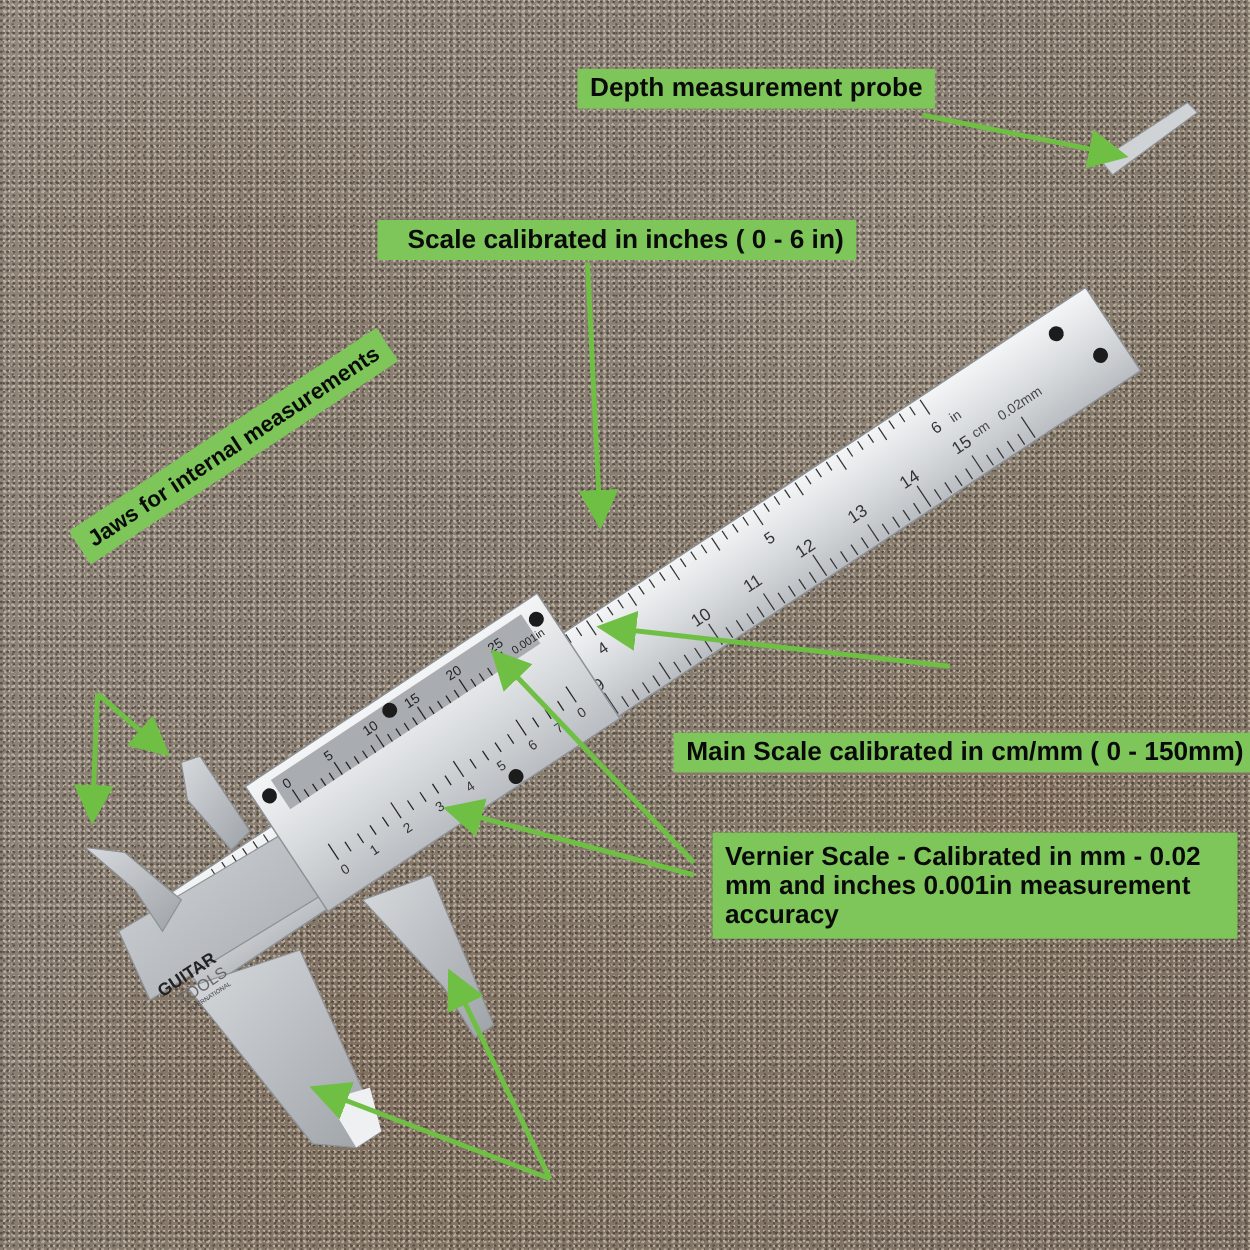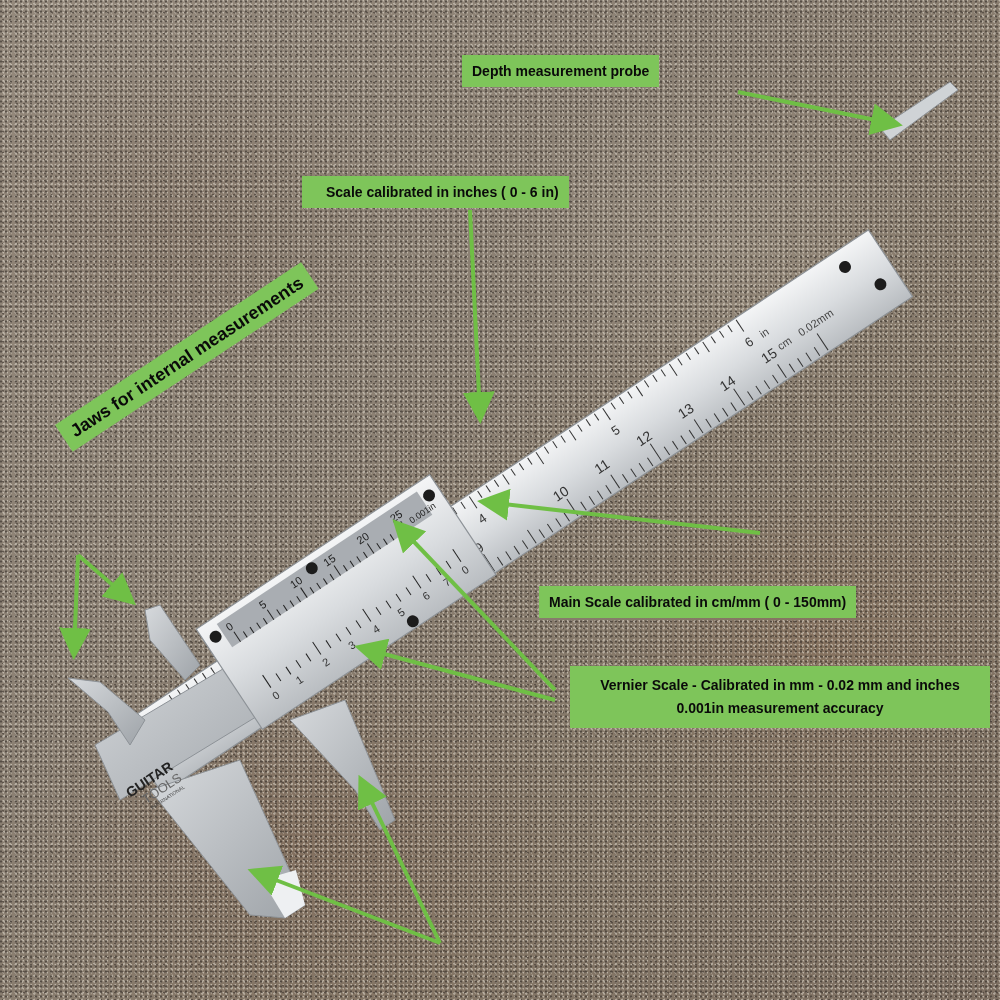--- a/index.html
+++ b/index.html
@@ -26,26 +26,26 @@
       radial-gradient(circle at 45% 80%, #3a322c 0.8px, transparent 1.2px),
       radial-gradient(circle at 85% 15%, #e8e2d6 0.7px, transparent 1.1px);
     background-size: 5px 5px, 6px 6px, 7px 7px, 4px 4px;
   }
   svg.art { position:absolute; left:0; top:0; }
   .label {
     position:absolute;
     background:#7ec55a;
     color:#0a0a0a;
     font-weight:bold;
-    font-size:14px;
+    font-size:21px;
     line-height:22px;
     padding:5px 10px;
     white-space:nowrap;
   }
-  .label.multi { white-space:normal; text-align:center; line-height:23px; padding:8px 10px; }
+  .label.multi { white-space:normal; text-align:left; line-height:23px; padding:8px 10px; }
 </style>
 </head>
 <body>
 
 <div id="stage">
   <div class="bg"></div>
   <div class="speckle"></div>
 
   <svg class="art" width="1000" height="1000" viewBox="0 0 1000 1000">
     <defs>

